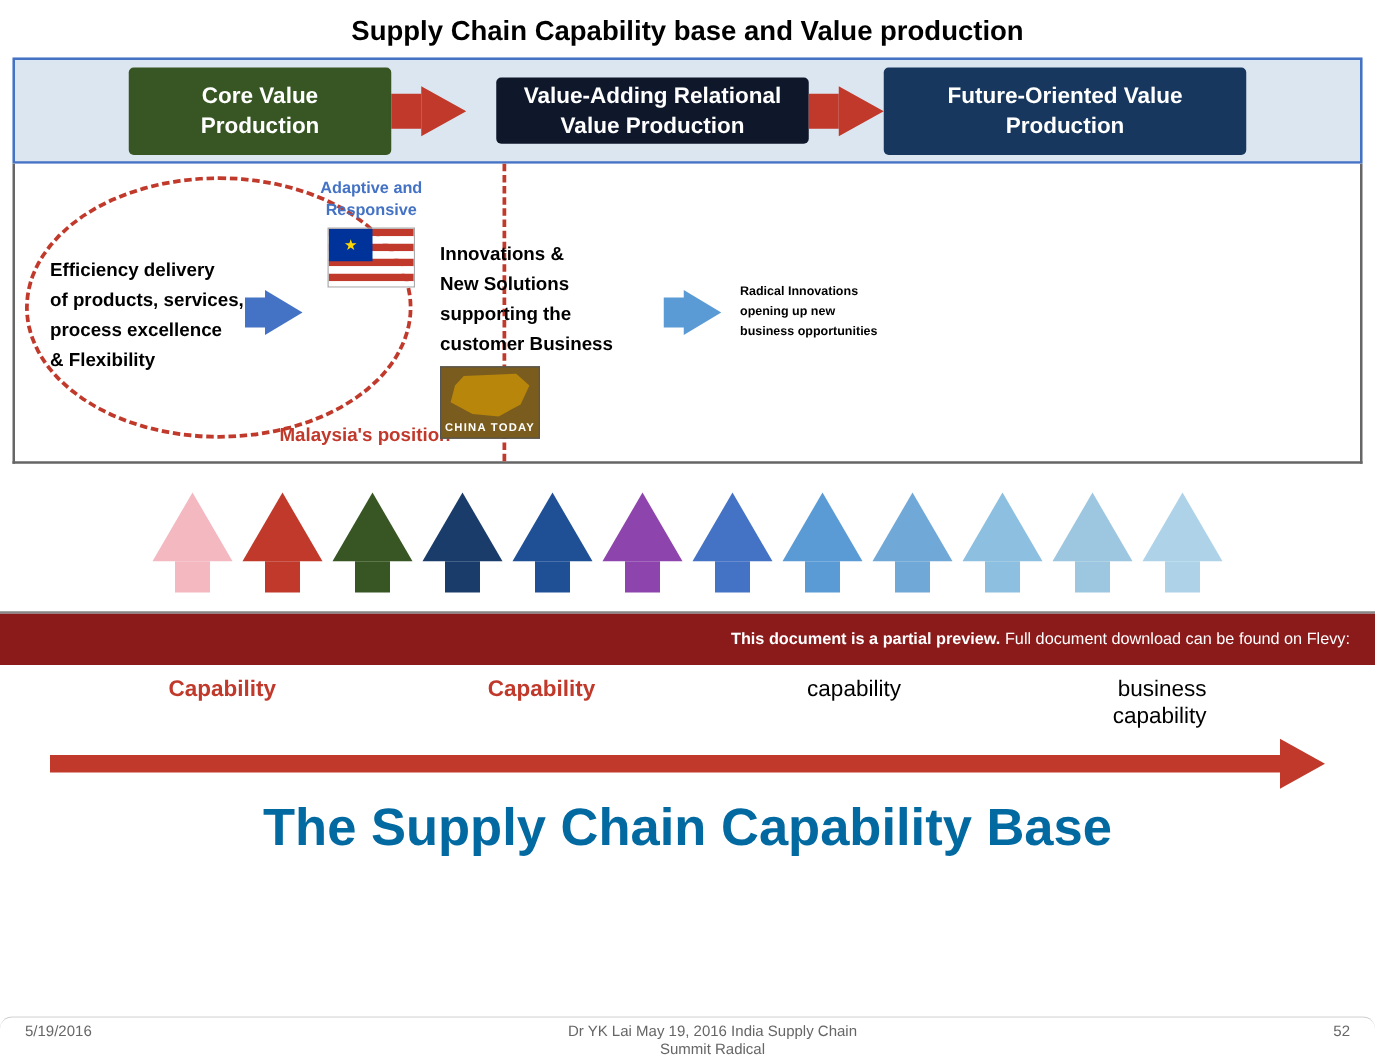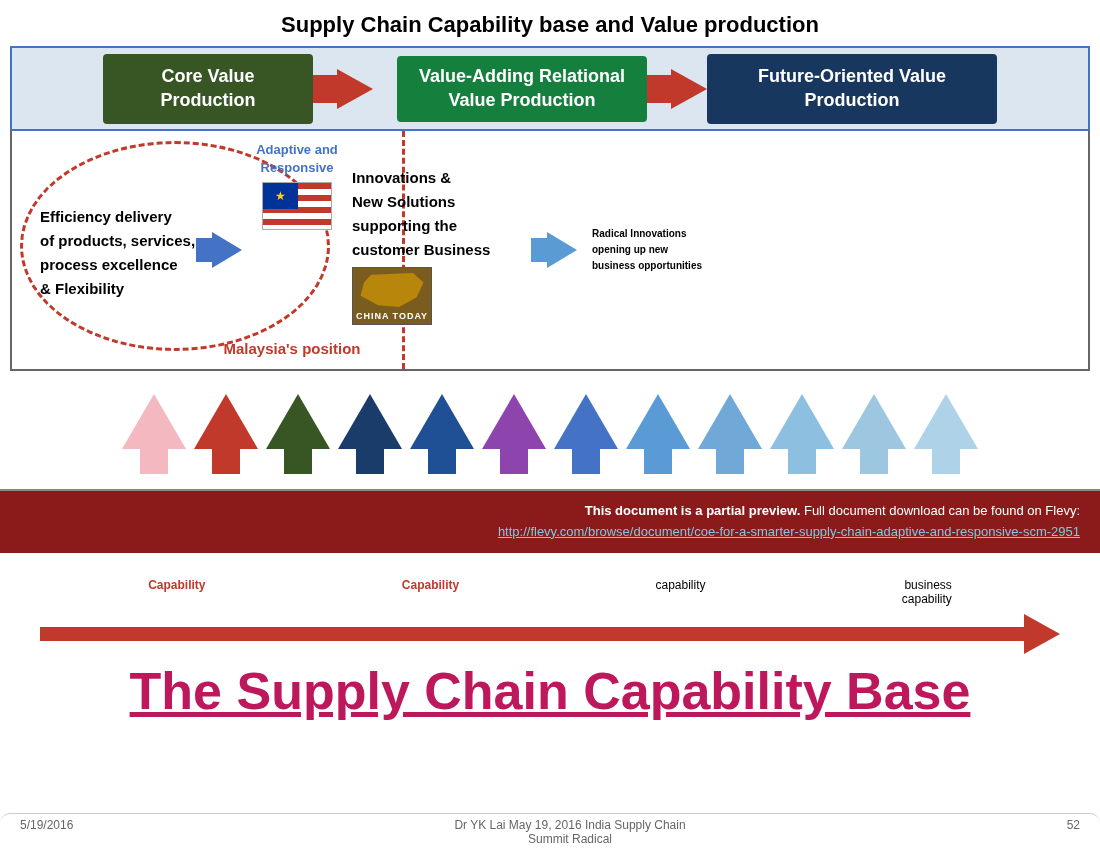--- a/index.html
+++ b/index.html
@@ -55,23 +55,23 @@
       line-height: 1.3;
     }
 
     .header-box.green {
       background: #375623;
       width: 210px;
       height: 70px;
     }
 
     .header-box.blue {
-      background: #15803d;
+      background: #0f172a;
       width: 250px;
-      height: 66px;
+      height: 53px;
       margin-left: 24px;
     }
 
     .header-box.dark-blue {
       background: #17375e;
       width: 290px;
       height: 70px;
     }
 
     
@@ -141,25 +141,24 @@
     
     .bottom-section {
       background: #fff;
       padding: 5px 20px 0;
       position: relative;
     }
 
     
     .big-title {
       text-align: center;
-      font-size: 52px;
+      font-size: 42px;
       font-weight: bold;
-      color: #be185d;
+      color: #0369a1;
       padding: 5px 0;
-      text-decoration: underline;
     }
 
     
     .footer {
       display: flex;
       justify-content: space-between;
       padding: 4px 20px;
       font-size: 12px;
       color: #666;
       border-top: 1px solid #ccc;
@@ -326,21 +325,21 @@
           <div style="position:absolute; top:42px; left:0; right:0; height:6px; background:#fff;"></div>
 
           <div style="position:absolute; top:0; left:0; width:35px; height:26px; background:#003399; display:flex; align-items:center; justify-content:center;">
             <span style="color:#ffd700; font-size:12px;">★</span>
           </div>
         </div>
 
         <div style="position:absolute; bottom:12px; left:-85px; right:-75px; text-align:center; color:#c0392b; font-size:15px; font-weight:bold; white-space:nowrap;">Malaysia's position</div>
       </div>
 
-      <div class="col-block col-innov" style="justify-content:flex-start; padding-top:35px; position:relative;">
+      <div class="col-block col-innov" style="justify-content:center; padding-top:53px; position:relative;">
         <div style="font-size:15px; font-weight:bold; line-height:1.6;">
           <div>Innovations  &amp;</div>
           <div>New  Solutions</div>
           <div>supporting the</div>
           <div>customer  Business</div>
         </div>
 
         <div class="china-today-img" style="margin-top:5px;">
           <div class="china-map"></div>
           <span style="font-size:9px; font-weight:bold; color:#fff; letter-spacing:1px;">CHINA TODAY</span>
@@ -424,26 +423,25 @@
     <div style="display:flex; flex-direction:column; align-items:center;">
       <div style="width:0; height:0; border-left:32px solid transparent; border-right:32px solid transparent; border-bottom:55px solid #aed3e8;"></div>
       <div style="width:28px; height:25px; background:#aed3e8;"></div>
     </div>
   </div>
 
   <div class="preview-banner">
     <span class="preview-bold">This document is a partial preview.</span>
     <span>  Full document download can be found on Flevy:</span>
     <br>
-    <a href="#">http://flevy.com/browse/document/coe-for-a-smarter-supply-chain-adaptive-and-responsive-scm-2951</a>
   </div>
 
   <div class="bottom-section">
 
-    <div style="display:flex; justify-content:space-around; padding:4px 30px; font-size:12px;margin-top:16px;">
+    <div style="display:flex; justify-content:space-around; padding:4px 30px; font-size:18px;">
       <span style="color:#c0392b; font-weight:bold;">Capability</span>
       <span style="color:#c0392b; font-weight:bold;">Capability</span>
       <span style="color:#000;">capability</span>
       <span style="color:#000; text-align:right;">
         <span>business</span><br>
         <span>capability</span>
       </span>
     </div>
 
     <div style="display:flex; align-items:center; padding:4px 20px 2px;">

